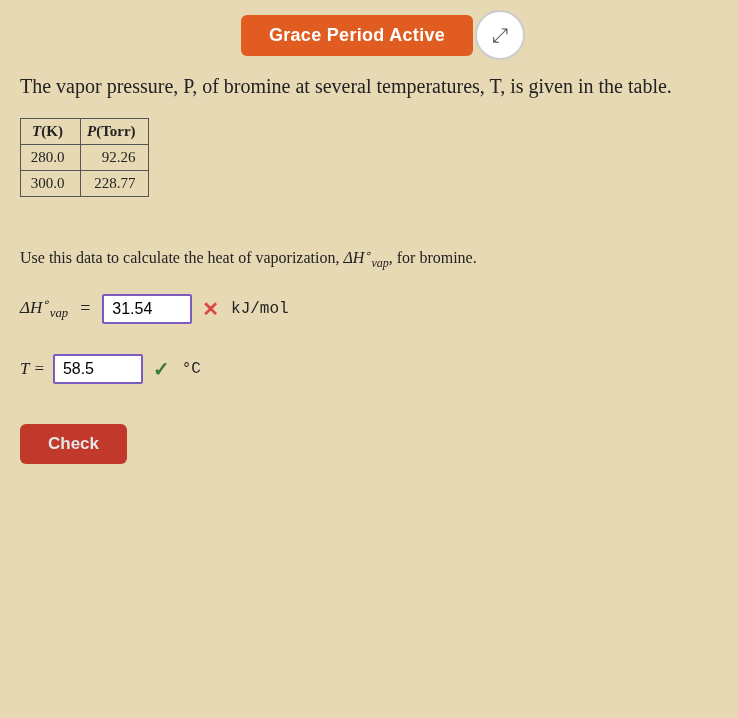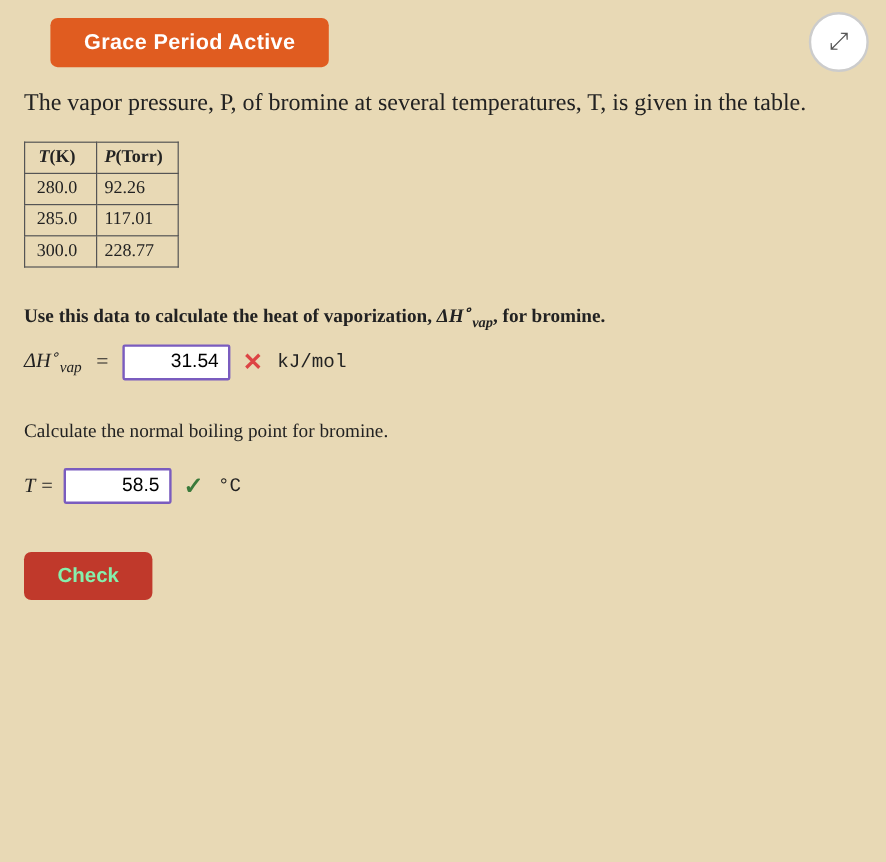--- a/index.html
+++ b/index.html
@@ -10,21 +10,21 @@
       background-color: #e8d9b5;
       font-family: Georgia, 'Times New Roman', serif;
       font-size: 16px;
       color: #222;
       position: relative;
     }
 
     .top-bar {
       display: flex;
       align-items: center;
-      justify-content: space-between;
+      justify-content: center;
       padding: 10px 14px 10px 14px;
       gap: 2px;
       margin-left: 28px;
     }
 
     .grace-period-btn {
       background-color: #e05c20;
       color: #fff;
       border: none;
       border-radius: 6px;
@@ -54,48 +54,47 @@
     }
 
     .intro-text {
       font-size: 20px;
       line-height: 1.6;
       margin-bottom: 16px;
     }
 
     table.data-table {
       border-collapse: collapse;
-      margin-bottom: 28px;
+      margin-bottom: 48px;
       font-size: 15px;
     }
 
     table.data-table th,
     table.data-table td {
       border: 1.5px solid #555;
       padding: 4px 12px 4px 6px;
-      text-align: left;
+      text-align: right;
       min-width: 60px;
     }
 
     table.data-table th {
       font-style: italic;
       font-weight: bold;
       background-color: #e8d9b5;
       text-align: center;
     }
 
     table.data-table td:first-child {
       text-align: center;
     }
 
     .question-text {
       font-size: 16px;
       line-height: 1.6;
-      margin-bottom: 8px;
-      font-weight: bold;
+      margin-bottom: 20px;
     }
 
     .answer-row {
       display: flex;
       align-items: center;
       gap: 8px;
       margin-bottom: 30px;
       font-size: 17px;
     }
 
@@ -109,21 +108,21 @@
       font-size: 18px;
       margin: 0 4px;
     }
 
     .answer-input {
       border: 2px solid #7a5cbf;
       background: #fff;
       padding: 4px 8px;
       font-size: 16px;
       width: 90px;
-      text-align: right;
+      text-align: left;
       border-radius: 2px;
     }
 
     .answer-input.correct {
       border-color: #7a5cbf;
     }
 
     .answer-input.incorrect {
       border-color: #7a5cbf;
     }
@@ -149,21 +148,21 @@
     }
 
     .boiling-question {
       font-size: 16px;
       line-height: 1.6;
       margin-bottom: 18px;
     }
 
     .check-btn {
       background-color: #c0392b;
-      color: #86efac;
+      color: #e5e5e5;
       border: none;
       border-radius: 6px;
       padding: 10px 28px;
       font-size: 17px;
       font-weight: bold;
       cursor: pointer;
       margin-top: 10px;
     }
   </style>
 </head>
@@ -188,24 +187,20 @@
         <th><i>T</i><span style="font-style:normal">(K)</span></th>
         <th><i>P</i><span style="font-style:normal">(Torr)</span></th>
       </tr>
     </thead>
     <tbody id="table-body">
     <tr>
           <td>280.0</td>
           <td>92.26</td>
         </tr>
         <tr>
-          <td>285.0</td>
-          <td>117.01</td>
-        </tr>
-        <tr>
           <td>300.0</td>
           <td>228.77</td>
         </tr>
       </tbody>
   </table>
 
   
   <p class="question-text">
     Use this data to calculate the heat of vaporization, <span style="font-style:italic;">Δ<i>H</i><sup style="font-size:0.7em;">∘</sup><sub style="font-size:0.75em;">vap</sub></span>, for bromine.
   </p>
@@ -215,21 +210,20 @@
     <span class="answer-label">
       <span style="font-style:italic;font-family:Liberation Serif, serif;">Δ<i>H</i><sup style="font-size:0.7em;">∘</sup><sub style="font-size:0.75em;">vap</sub></span>
     </span>
     <span class="equals">=</span>
     <input class="answer-input incorrect" type="text" value="31.54" style="">
     <span class="icon-cross">✕</span>
     <span class="unit-label">kJ/mol</span>
   </div>
 
   
-  <p class="boiling-question">Calculate the normal boiling point for bromine.</p>
 
   
   <div class="answer-row">
     <span class="answer-label">T =</span>
     <input class="answer-input correct" type="text" value="58.5" style="">
     <span class="icon-check">✓</span>
     <span class="unit-label">°C</span>
   </div>
 
   

